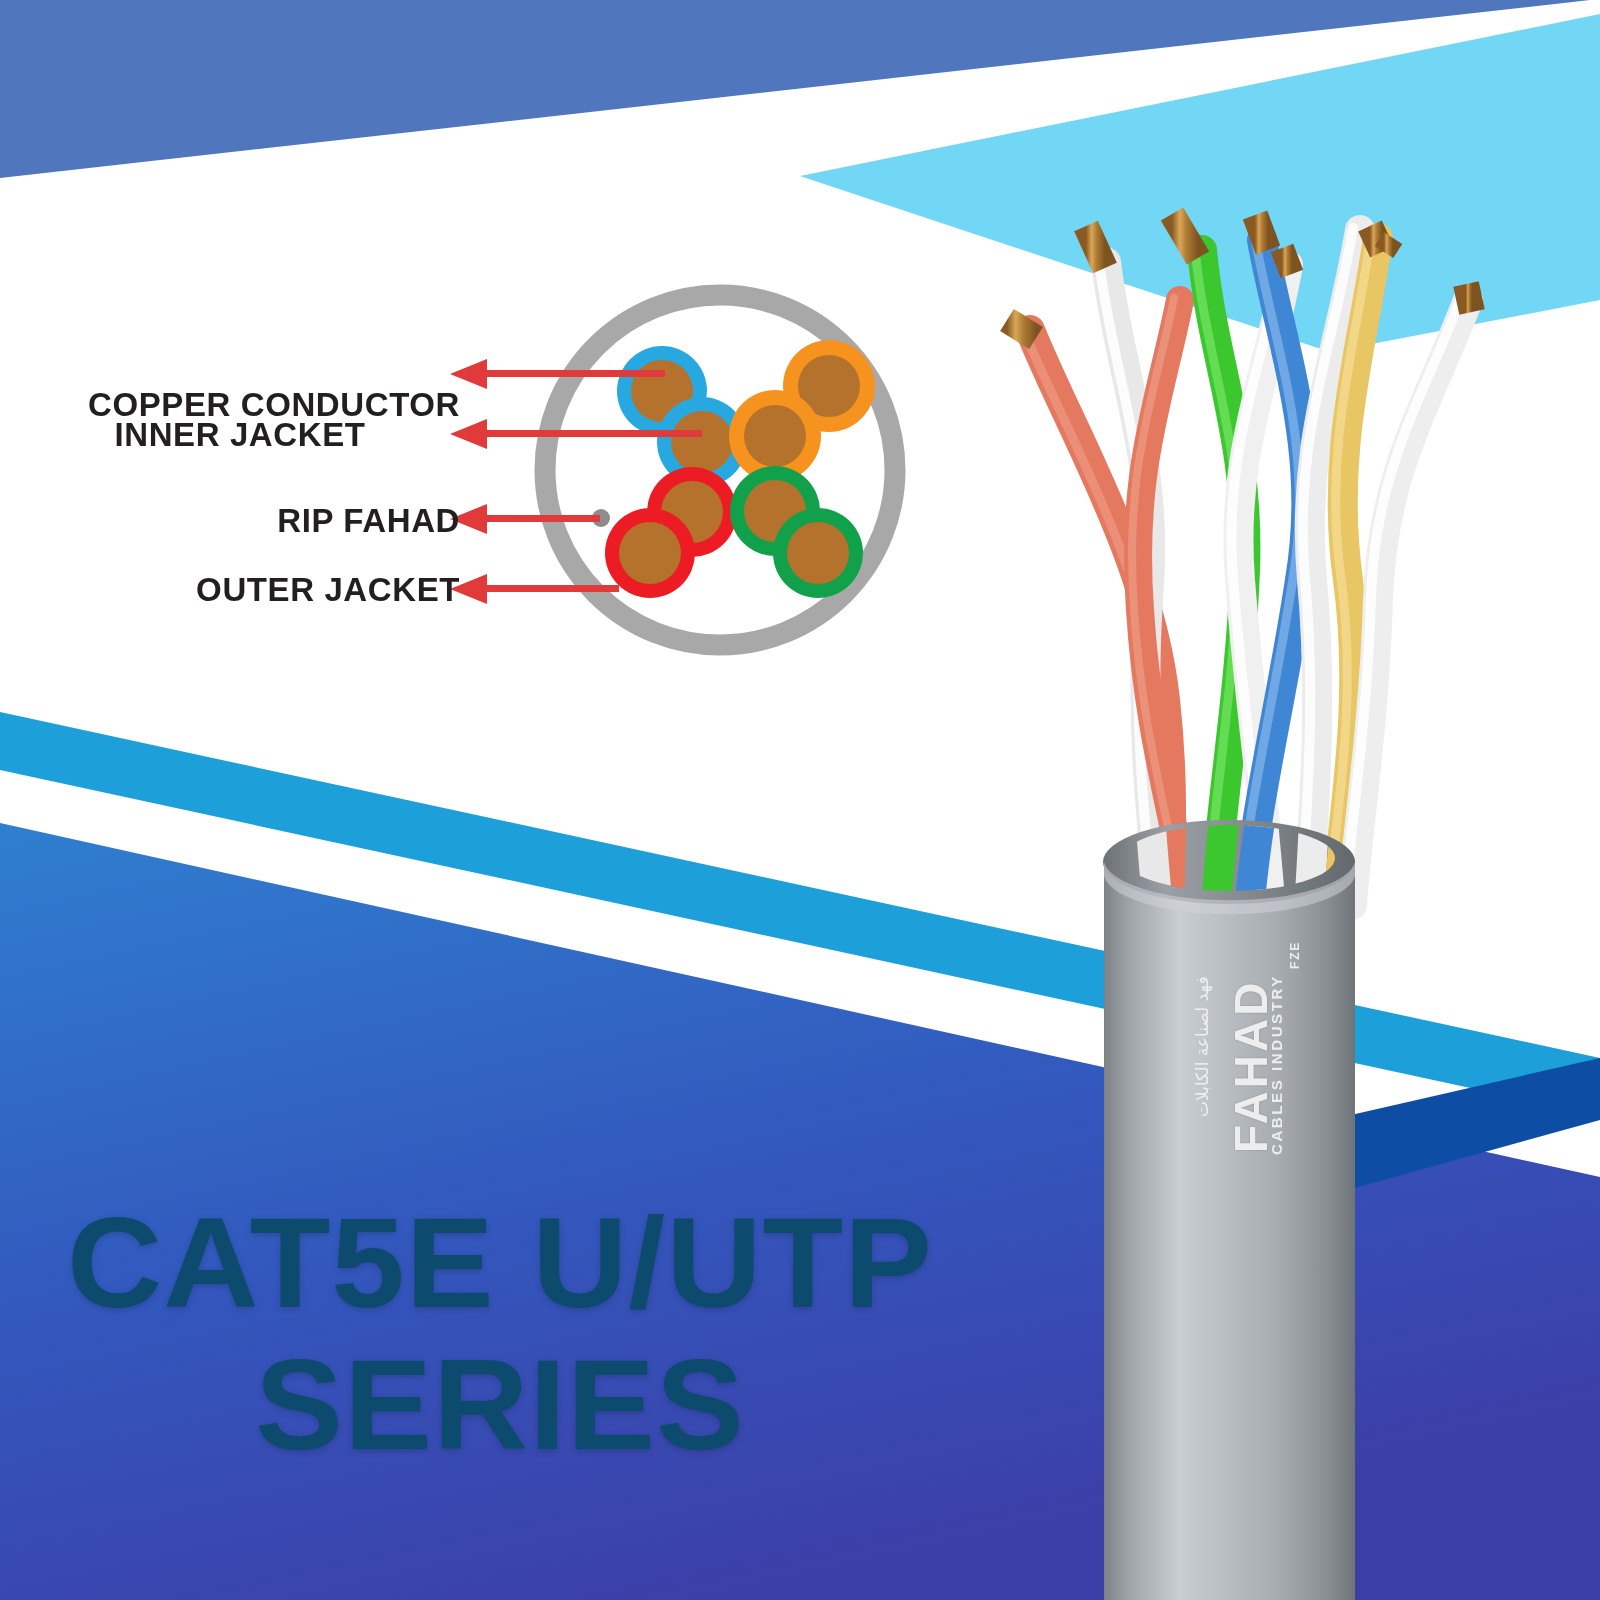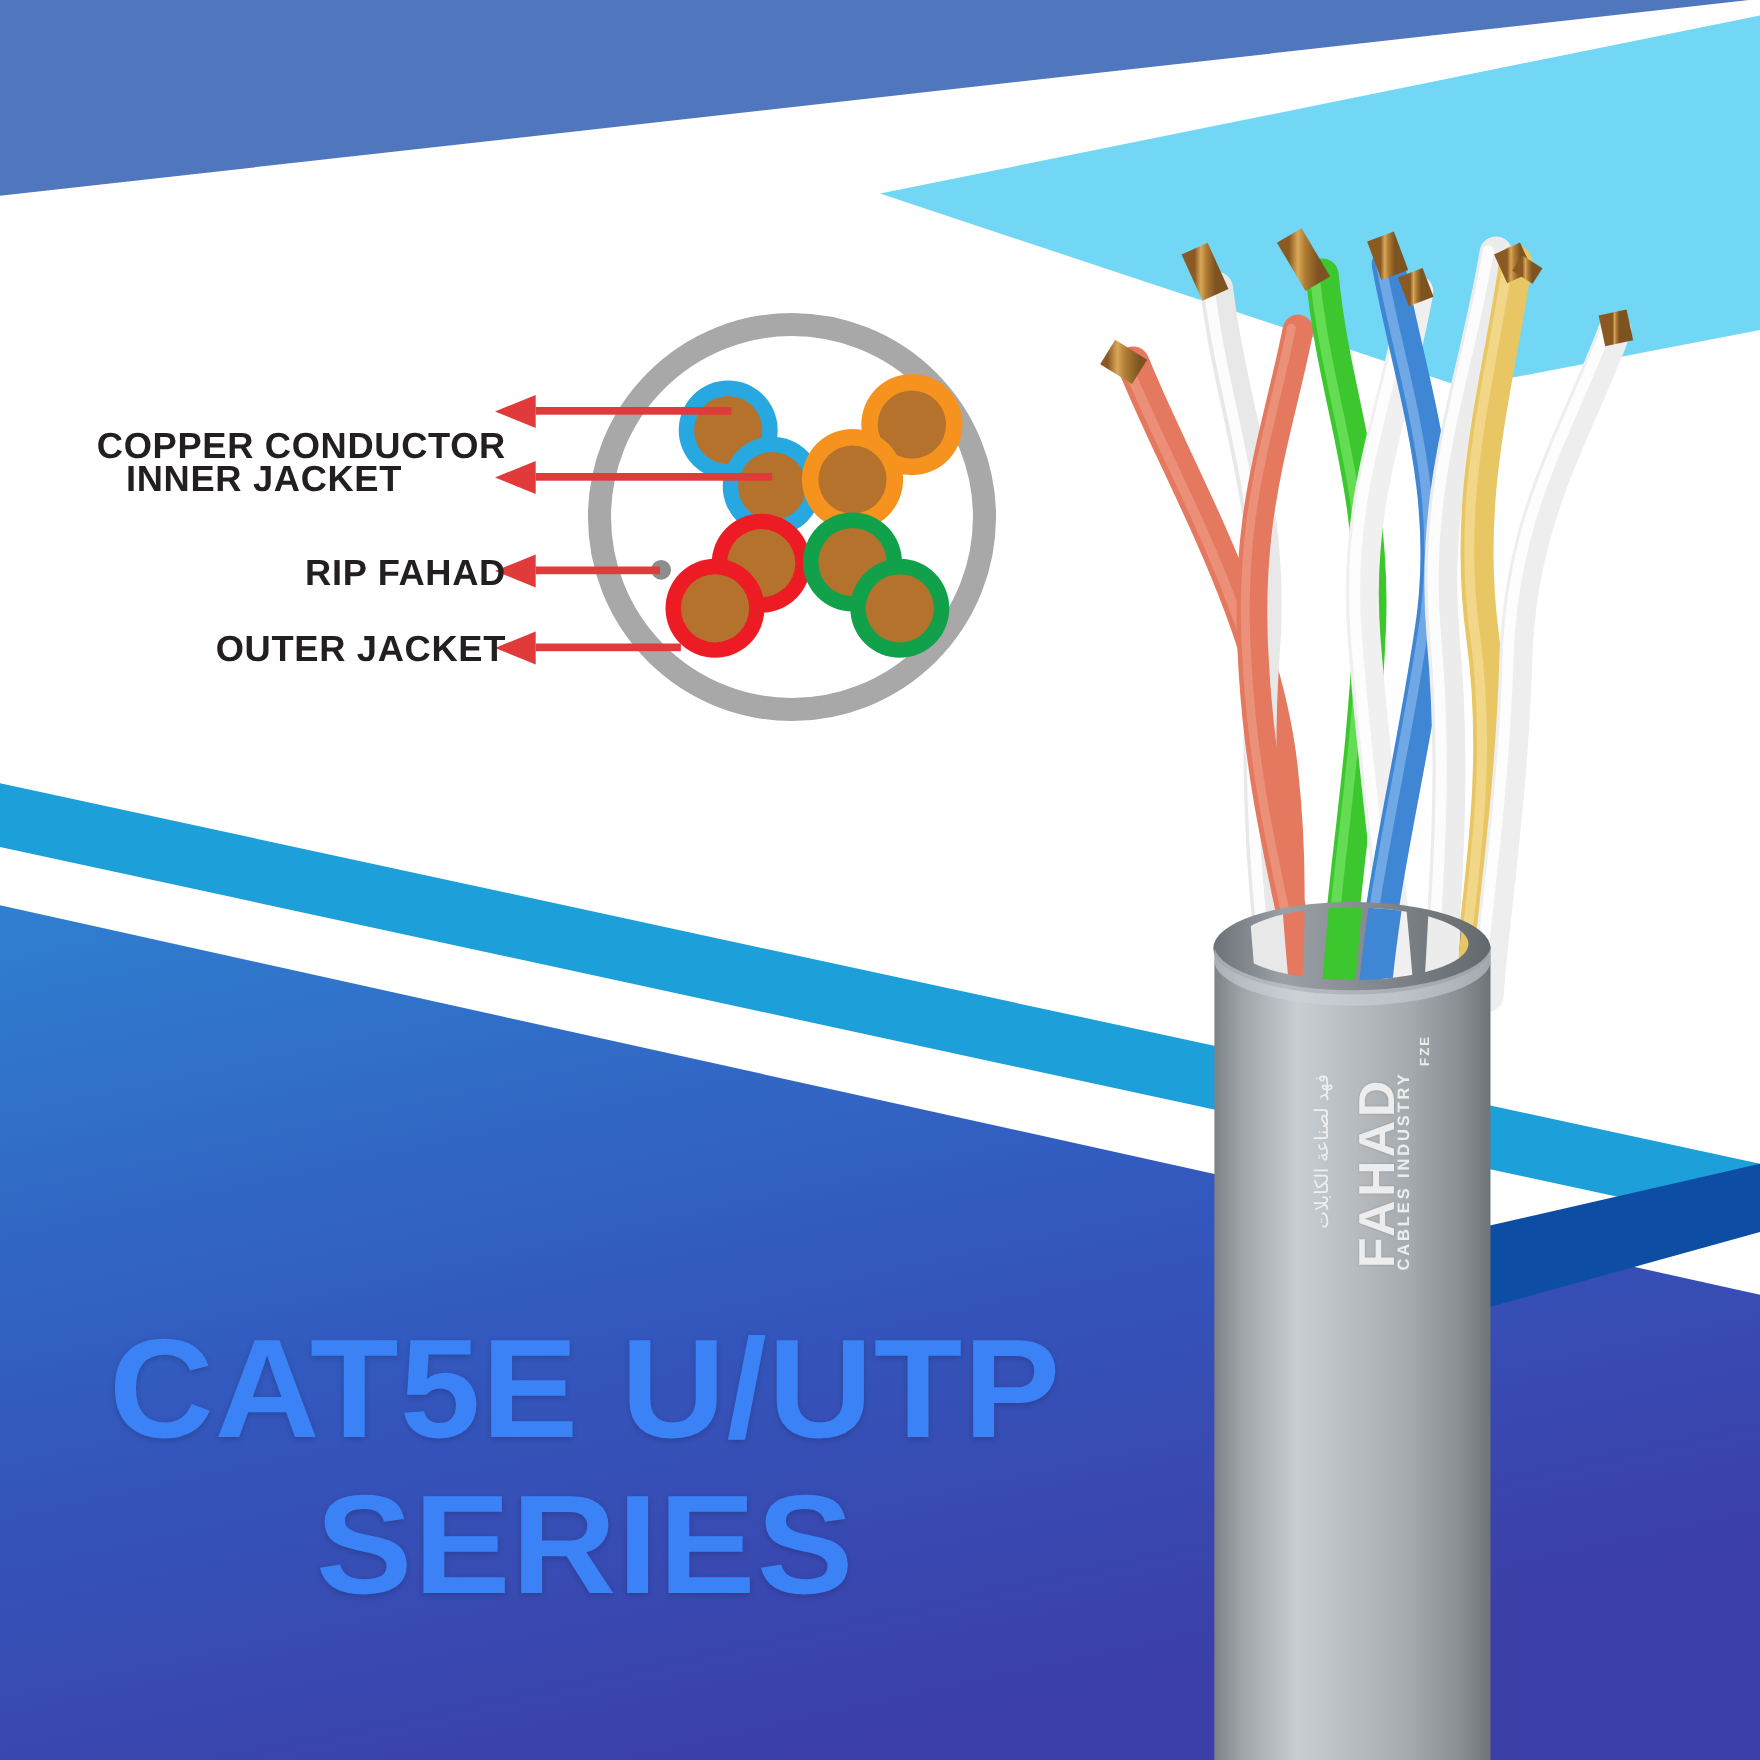--- a/index.html
+++ b/index.html
@@ -20,24 +20,23 @@
     font-family:"Liberation Sans","DejaVu Sans",sans-serif;
   }
   #lbl-copper{top:358px;margin-top:30px;}
   #lbl-inner {top:418px;text-align:center;}
   #lbl-rip   {top:504px;}
   #lbl-outer {top:573px;}
 
   
   #title-block{
     position:absolute;left:0;top:1195px;width:1000px;
-    text-align:center;color:#3b82f6;
+    text-align:center;color:#0c4a6e;
     text-shadow:0 2px 6px rgba(0,0,0,.18);
     font-family:"Liberation Sans","DejaVu Sans",sans-serif;
-    padding-left:32px;
   }
   .title-line{
     font-weight:700;font-size:128px;line-height:1.06;
     letter-spacing:1px;
     transform:scaleX(1.03);transform-origin:center;
   }
   #title-line-1{margin-bottom:6px;}
 
   
   #jacket-print{

